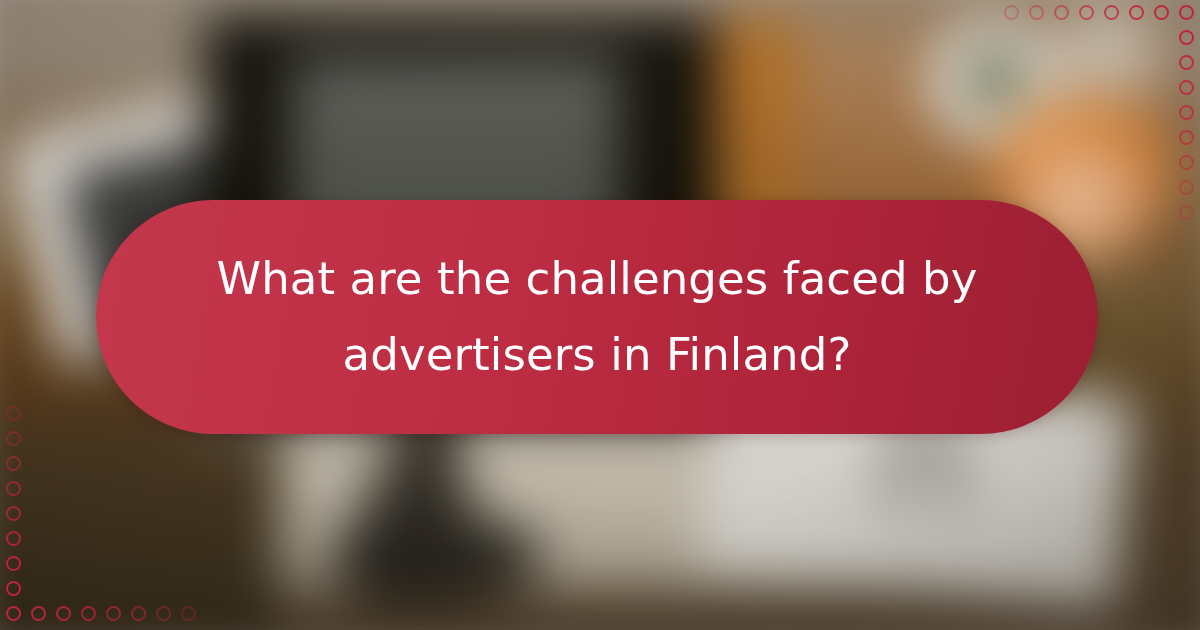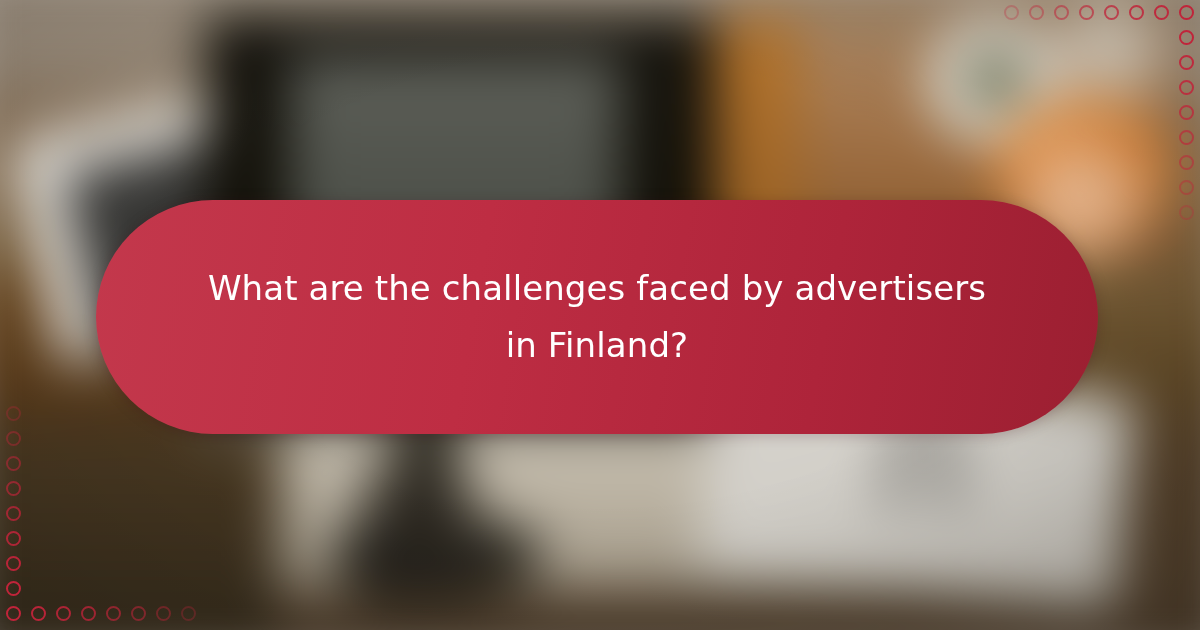--- a/index.html
+++ b/index.html
@@ -160,21 +160,21 @@
     height: 234px;
     border-radius: 117px;
     background: linear-gradient(100deg, #C3384C 0%, #BE2D43 38%, #AE243A 72%, #9B1F31 100%);
     display: flex;
     align-items: center;
     justify-content: center;
     box-shadow: 0 2px 14px rgba(60,10,18,0.22);
   }
   .banner-text {
     color: #ffffff;
-    font-size: 34px;
+    font-size: 45px;
     line-height: 1.68;
     font-weight: 400;
     text-align: center;
     letter-spacing: 0.1px;
     max-width: 800px;
     padding: 0 40px;
   }
 </style>
 </head>
 <body>

